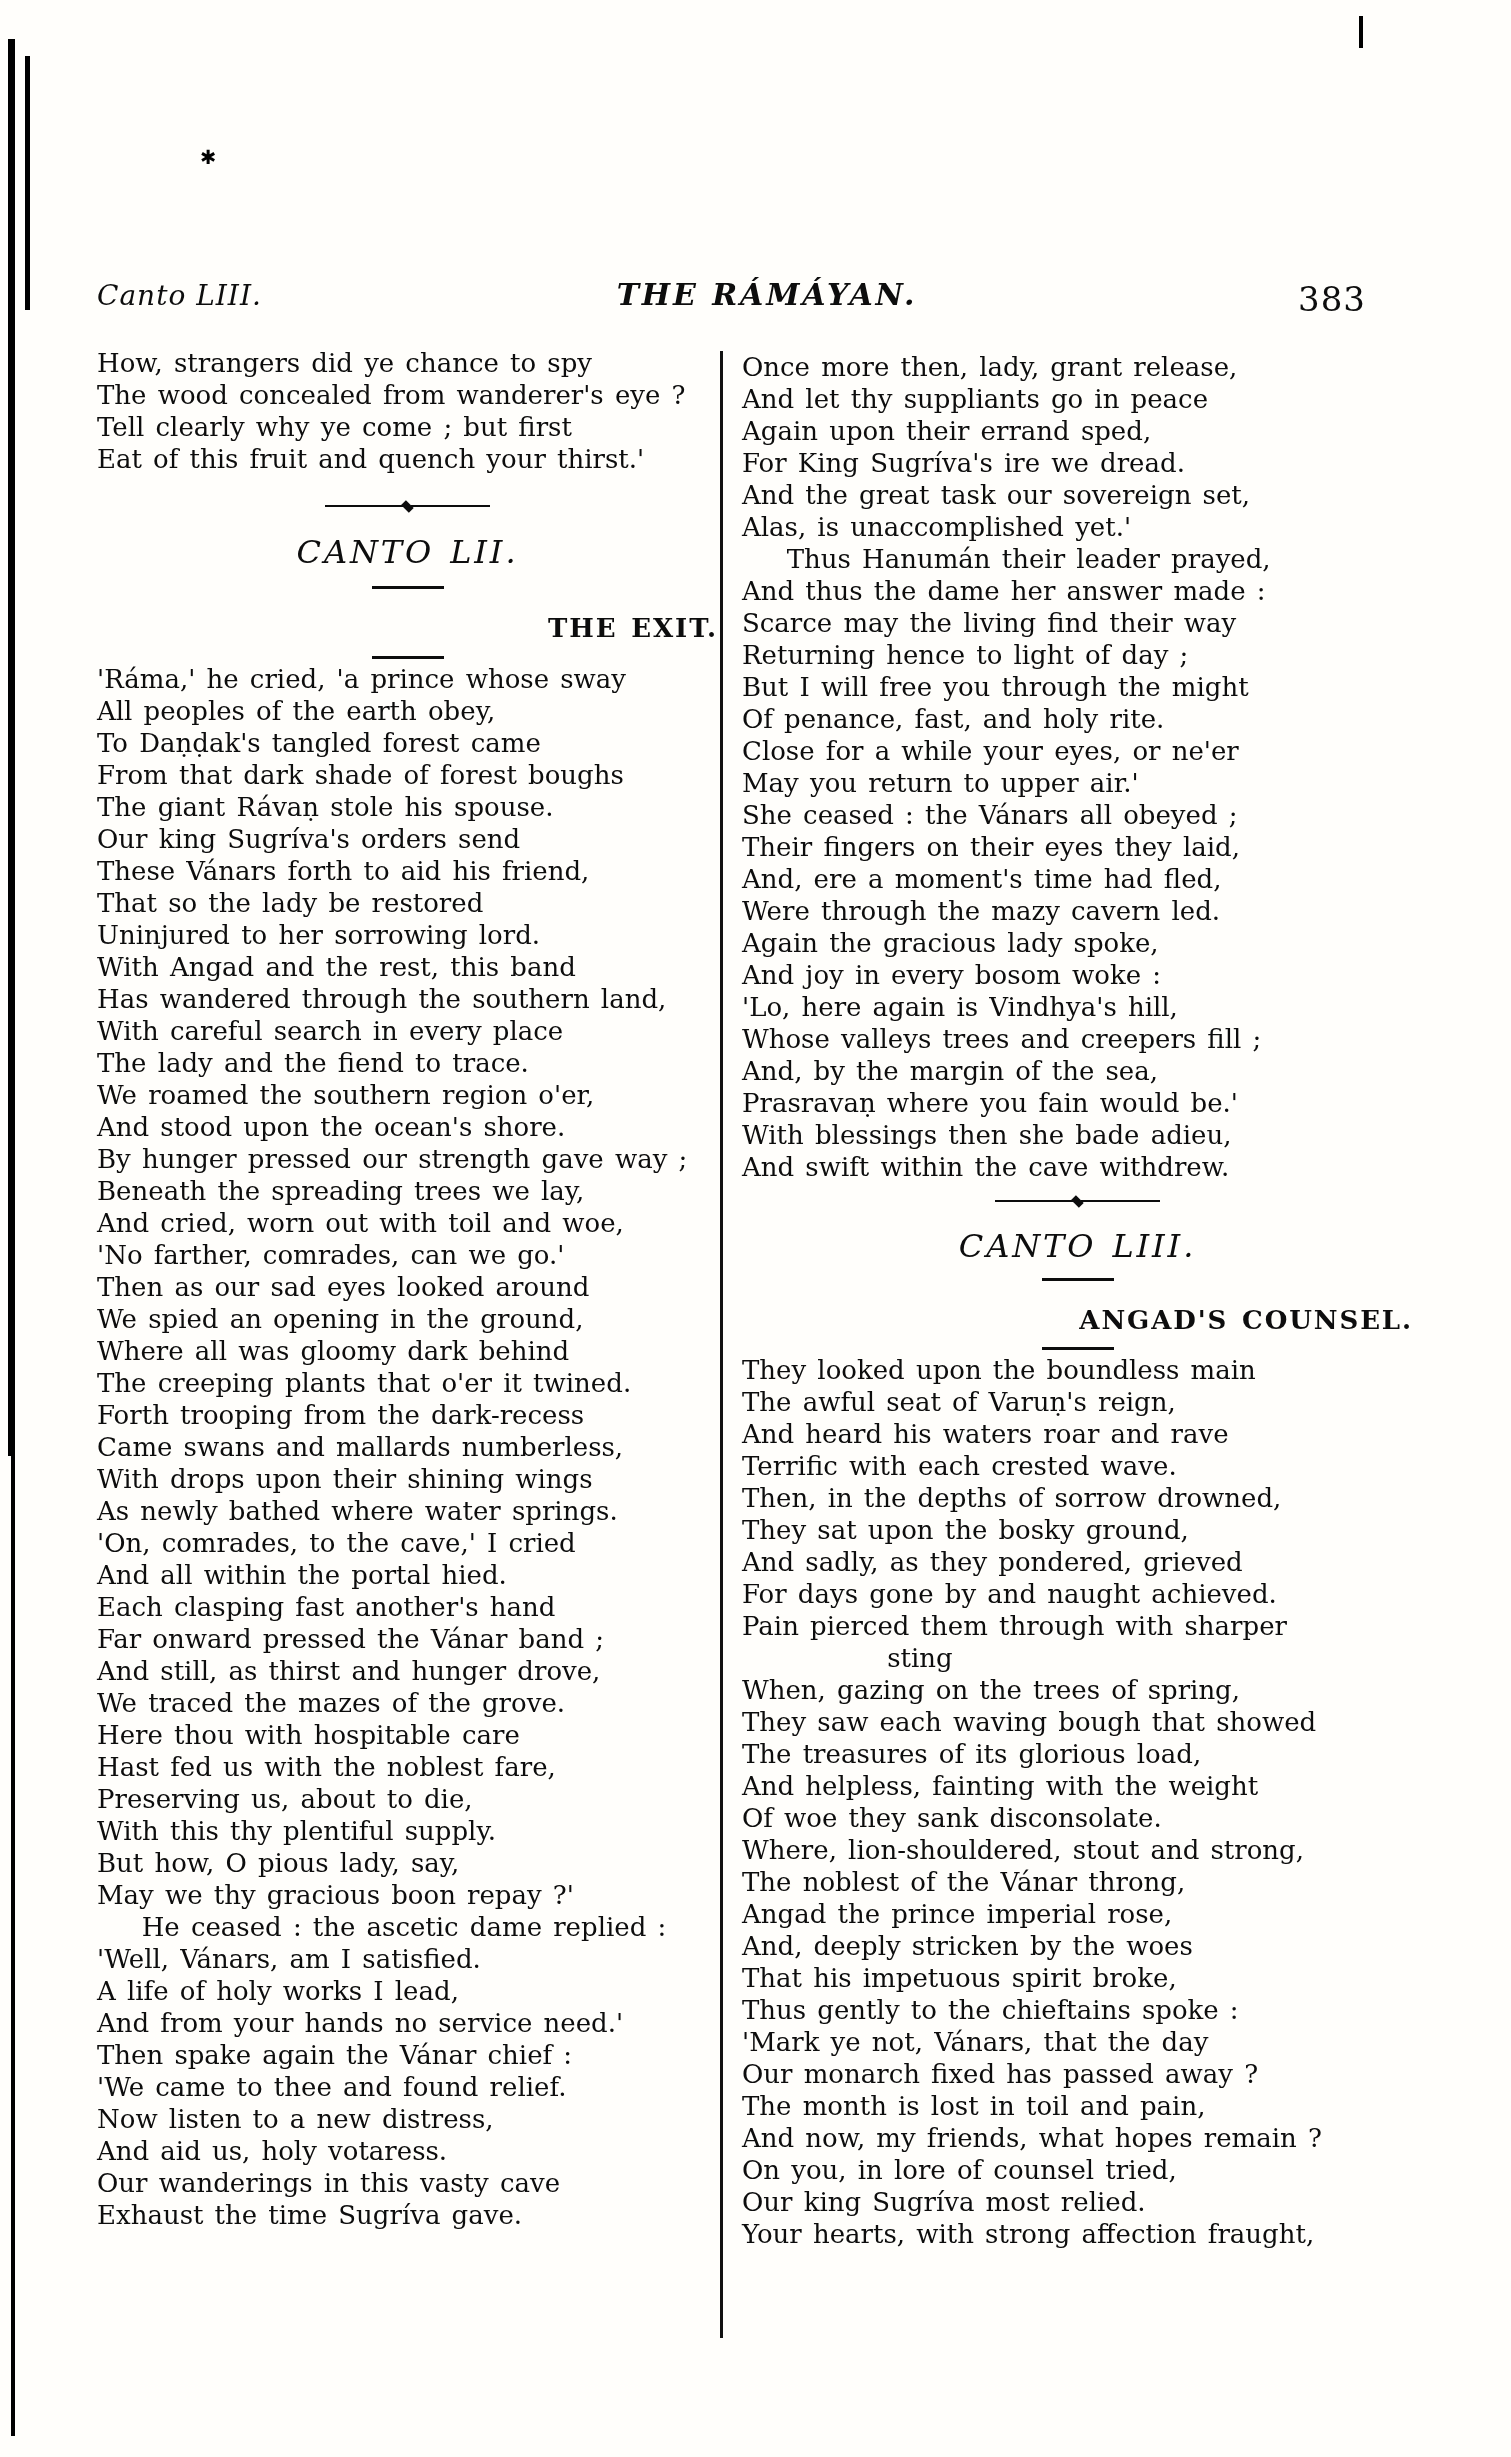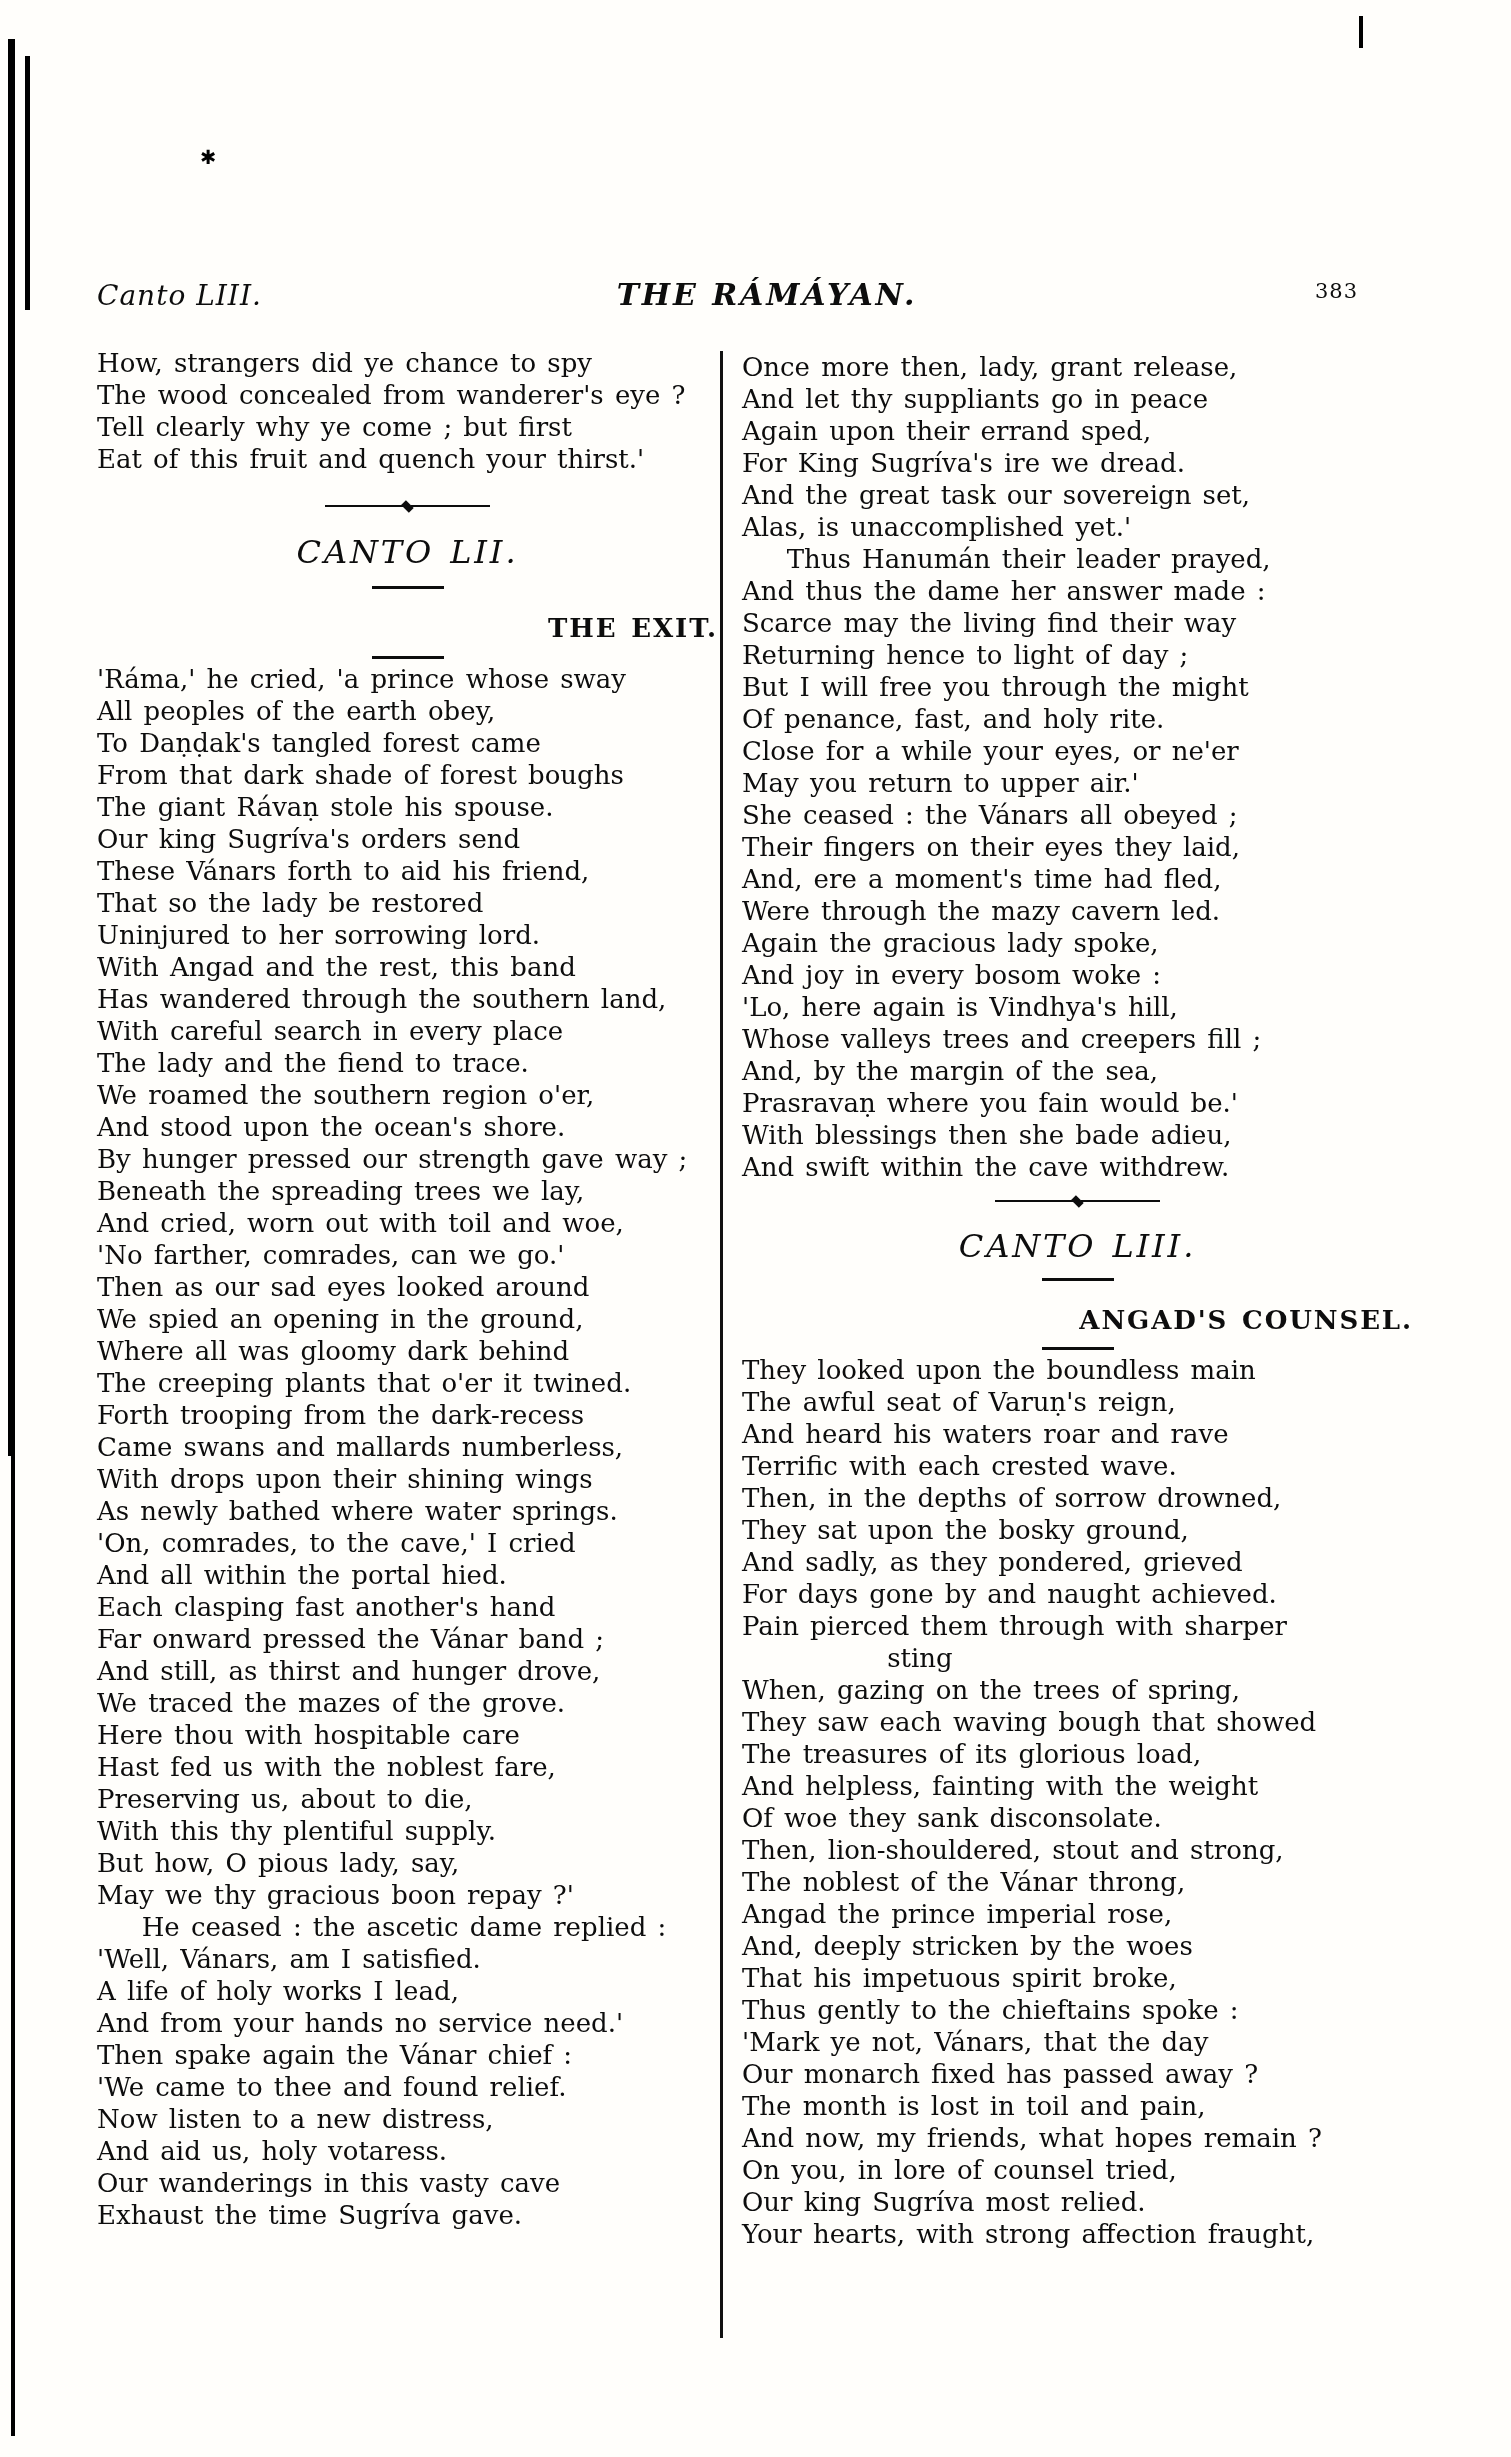--- a/index.html
+++ b/index.html
@@ -10,21 +10,21 @@
     background:#fffefb;
     color:#0d0d0d;
     font-family:"DejaVu Serif","Liberation Serif",serif;
     overflow:hidden;
   }
   
   .running-head { position:absolute; top:279px; left:0; right:0; height:33px; }
   .rh-left  { position:absolute; left:97px; top:0; font-style:italic; font-size:28px; letter-spacing:1px; }
   .rh-center{ position:absolute; left:0; right:0; top:-1.9px; text-align:center;
               font-style:italic; font-weight:bold; font-size:30px; letter-spacing:2.9px;padding-left:22px; }
-  .rh-right { position:absolute; right:154px; top:0; font-size:21px; letter-spacing:1px; }
+  .rh-right { position:absolute; right:146px; top:0; font-size:34px; letter-spacing:1px; }
   
   .col { position:absolute; font-size:26px; word-spacing:2.9px; }
   .col-left  { left:97px; top:347px; width:621px; }
   .col-right { left:742px; top:351px; width:671px; }
   .line { line-height:32px; min-height:32px; white-space:pre-wrap; }
   
   .canto-heading { text-align:center; font-size:32px; line-height:37px; letter-spacing:2.9px; }
   .canto-subtitle{ text-align:right; font-size:26px; line-height:29px; font-weight:bold; letter-spacing:1.9px; }
   .drule { display:flex; align-items:center; width:165px; margin:0 auto; height:8.7px; }
   .drule .dl { flex:1; height:1.9px; background:#0d0d0d; }
@@ -187,21 +187,21 @@
         <div class="line">They sat upon the bosky ground,</div>
         <div class="line">And sadly, as they pondered, grieved</div>
         <div class="line">For days gone by and naught achieved.</div>
         <div class="line">Pain pierced them through with sharper</div>
         <div class="line">             sting</div>
         <div class="line">When, gazing on the trees of spring,</div>
         <div class="line">They saw each waving bough that showed</div>
         <div class="line">The treasures of its glorious load,</div>
         <div class="line">And helpless, fainting with the weight</div>
         <div class="line">Of woe they sank disconsolate.</div>
-        <div class="line">Then, lion-shouldered, stout and strong,</div>
+        <div class="line">Where, lion-shouldered, stout and strong,</div>
         <div class="line">The noblest of the Vánar throng,</div>
         <div class="line">Angad the prince imperial rose,</div>
         <div class="line">And, deeply stricken by the woes</div>
         <div class="line">That his impetuous spirit broke,</div>
         <div class="line">Thus gently to the chieftains spoke :</div>
         <div class="line">'Mark ye not, Vánars, that the day</div>
         <div class="line">Our monarch fixed has passed away ?</div>
         <div class="line">The month is lost in toil and pain,</div>
         <div class="line">And now, my friends, what hopes remain ?</div>
         <div class="line">On you, in lore of counsel tried,</div>

